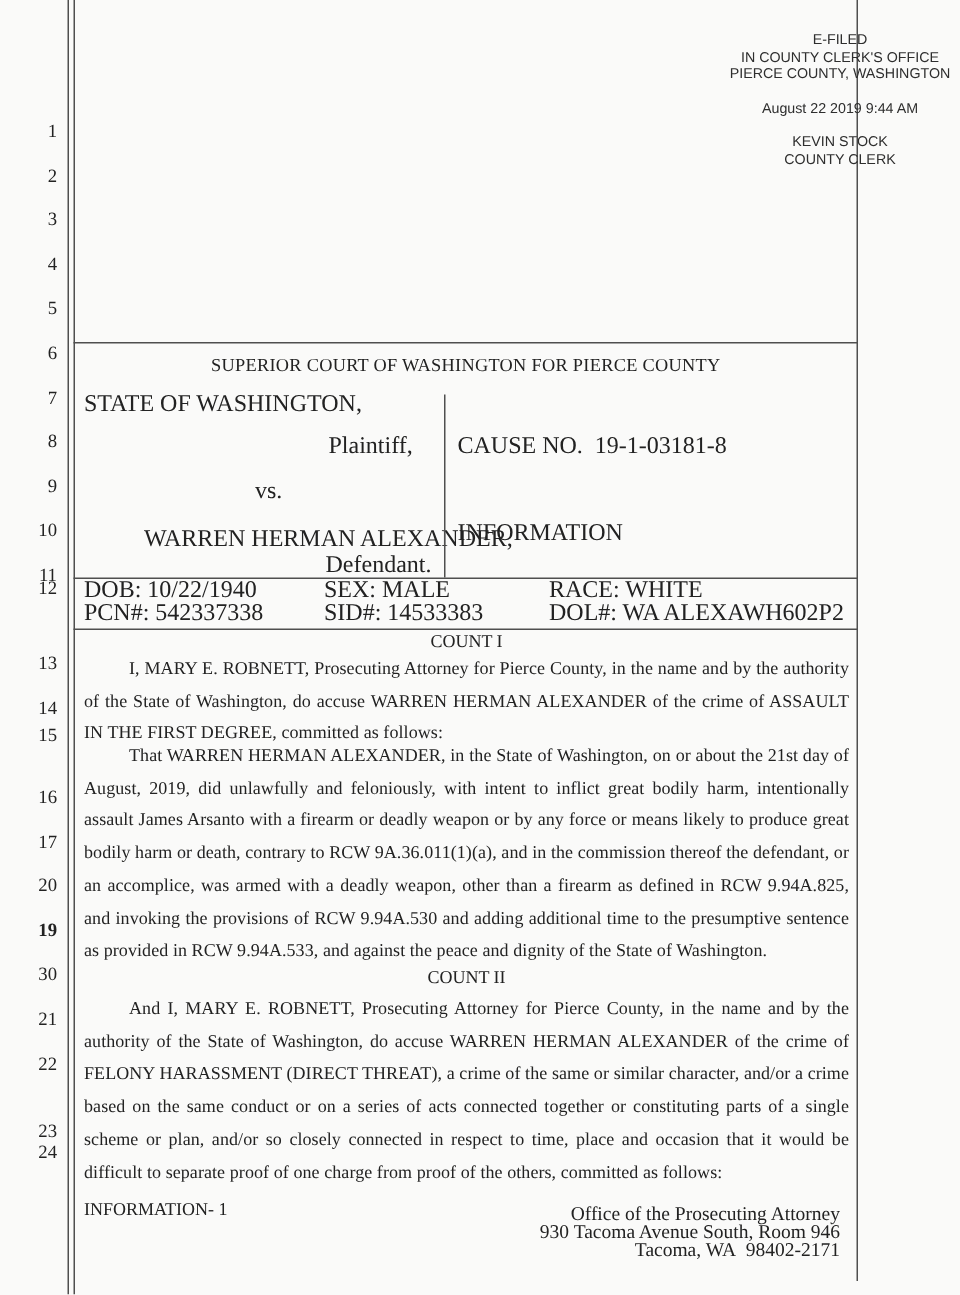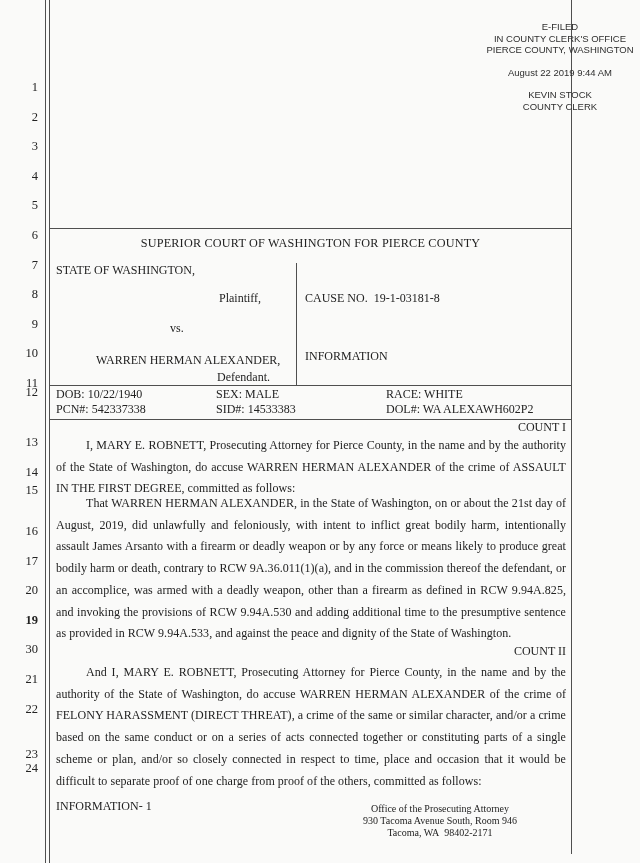--- a/index.html
+++ b/index.html
@@ -23,43 +23,43 @@
     font-family:"Liberation Sans",sans-serif;font-size:9.5px;line-height:11.5px;color:var(--stamp-ink);}
   .stamp-date{margin-top:11px;}
   .stamp-clerk{margin-top:11px;}
   
   .hline{position:absolute;left:49px;width:523px;height:1px;background:var(--rule);}
   .hline-top{top:228px;}
   .hline-mid{top:385px;}
   .hline-bottom{top:419px;}
   .caption-divider{position:absolute;left:296px;top:263px;width:1px;height:122px;background:var(--rule);}
   
-  .t{position:absolute;font-size:12px;line-height:14px;white-space:nowrap;}
+  .t{position:absolute;font-size:16px;line-height:14px;white-space:nowrap;}
   .court-title{top:236px;left:49px;width:523px;text-align:center;font-size:12.2px;letter-spacing:.2px;white-space:nowrap;}
   .plaintiff-name{top:263px;left:56px;}
   .plaintiff-designation{top:291px;left:219px;}
   .cause-number{top:291px;left:305px;}
   .versus{top:321px;left:170px;}
   .defendant-name{top:353px;left:56px;margin-left:40px;}
   .document-title{top:349px;left:305px;}
   .defendant-designation{top:370px;left:217px;}
-  .di-c1{left:56px;} .di-c2{left:216px;} .di-c3{left:366px;margin-left:20px;}
+  .di-c1{left:56px;} .di-c2{left:216px;} .di-c3{left:366px;}
   .di-r1{top:387px;} .di-r2{top:402px;}
-  .count-heading{position:absolute;left:56px;width:510px;text-align:right;font-size:12px;line-height:14px;}
+  .count-heading{position:absolute;left:56px;width:510px;text-align:center;font-size:12px;line-height:14px;}
   .count1-heading{top:420px;}
   .count2-heading{top:644px;}
   .para{position:absolute;left:56px;width:510px;font-size:12px;line-height:21.7px;
     text-align:justify;text-indent:30px;letter-spacing:.05px;}
   .para-1a{top:435px;}
   .para-1b{top:493px;}
   .para-2a{top:662px;}
   
   .page-label{top:799px;left:56px;font-size:12px;}
-  .address{position:absolute;top:803px;left:320px;width:240px;text-align:center;
-    font-size:10px;line-height:12px;white-space:nowrap;}
+  .address{position:absolute;top:803px;left:320px;width:240px;text-align:right;
+    font-size:13px;line-height:12px;white-space:nowrap;}
 </style>
 </head>
 <body>
 
 <div class="page">
 
   <div class="rule-left"></div>
   <div class="rule-right"></div>
   <div class="line-numbers">
       <div class="line-no" style="top: 81px;">1</div>

